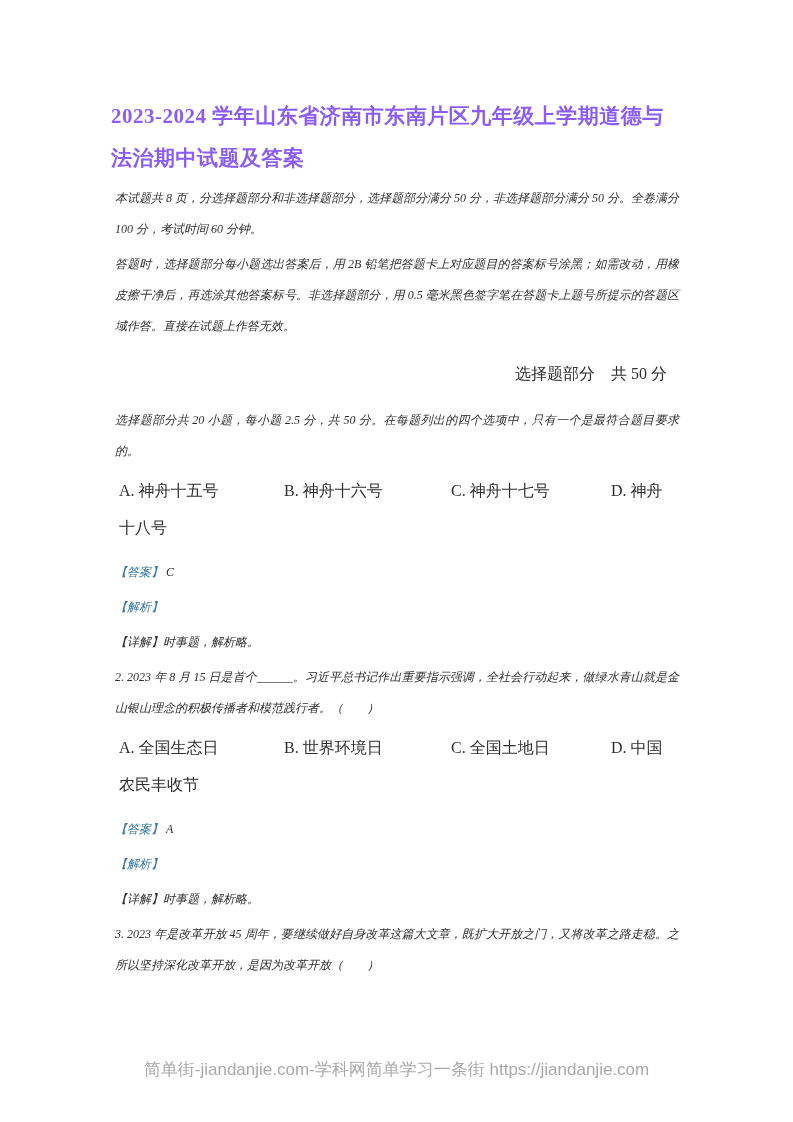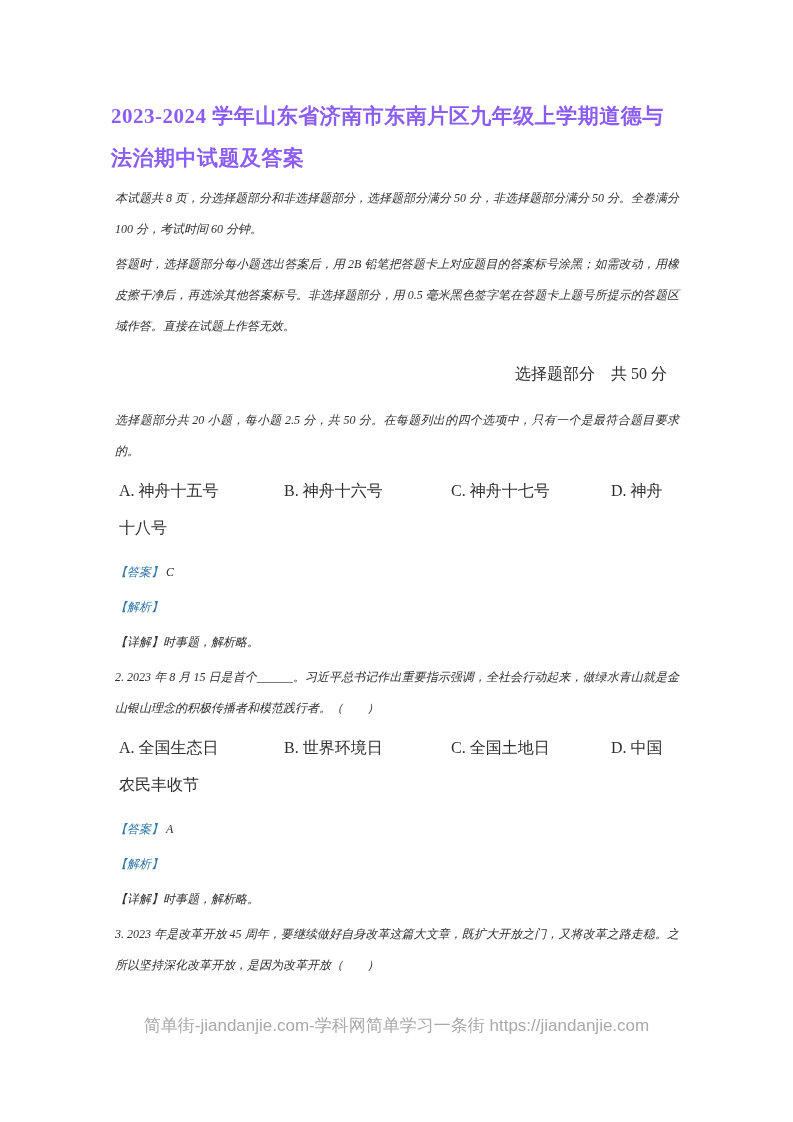--- a/index.html
+++ b/index.html
@@ -53,21 +53,21 @@
     line-height:31px;
   }
   .opt{display:inline-block;vertical-align:top;}
   .optA{width:165px;}
   .optB{width:167px;}
   .optC{width:160px;}
   .blue{color:var(--accent);}
   .ans-letter{margin-left:3px;}
   .footer{
     position:absolute;
-    top:1012px;
+    top:1056px;
     left:0;right:0;
     text-align:center;
     font-family:"Liberation Sans","DejaVu Sans",sans-serif;
     font-size:17px;
     line-height:28px;
     color:var(--footer-gray);
   }
 </style>
 </head>
 <body>

